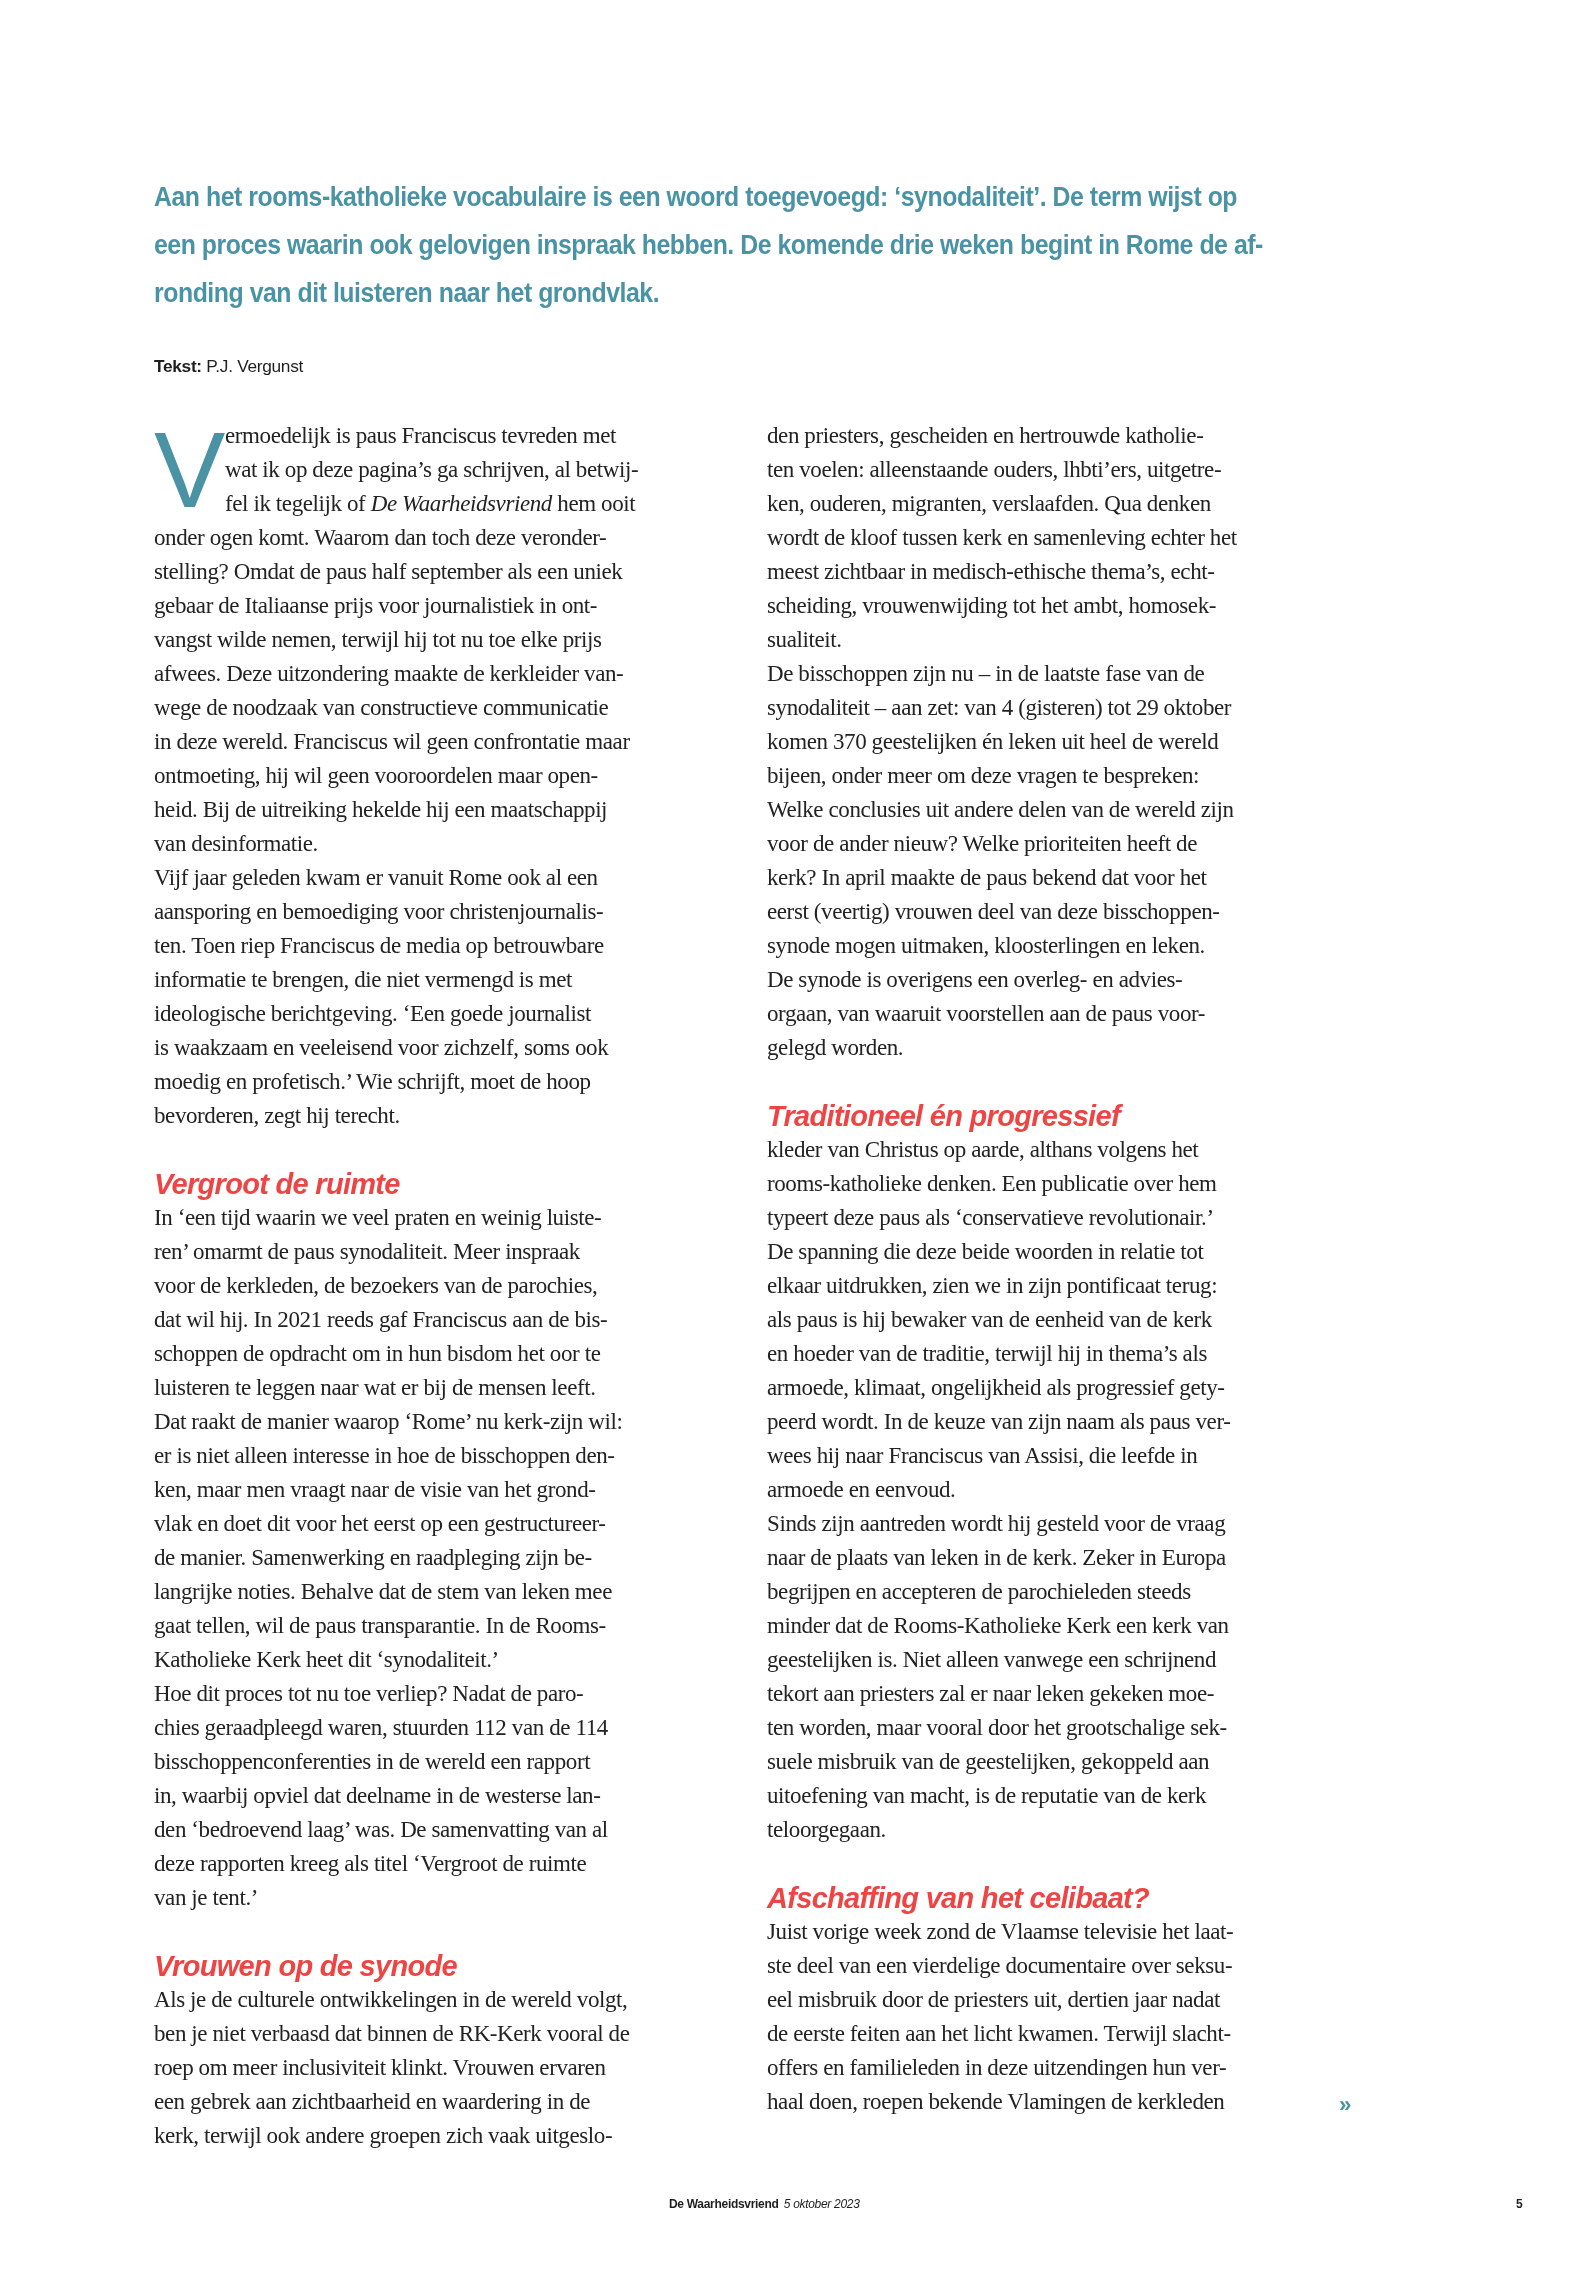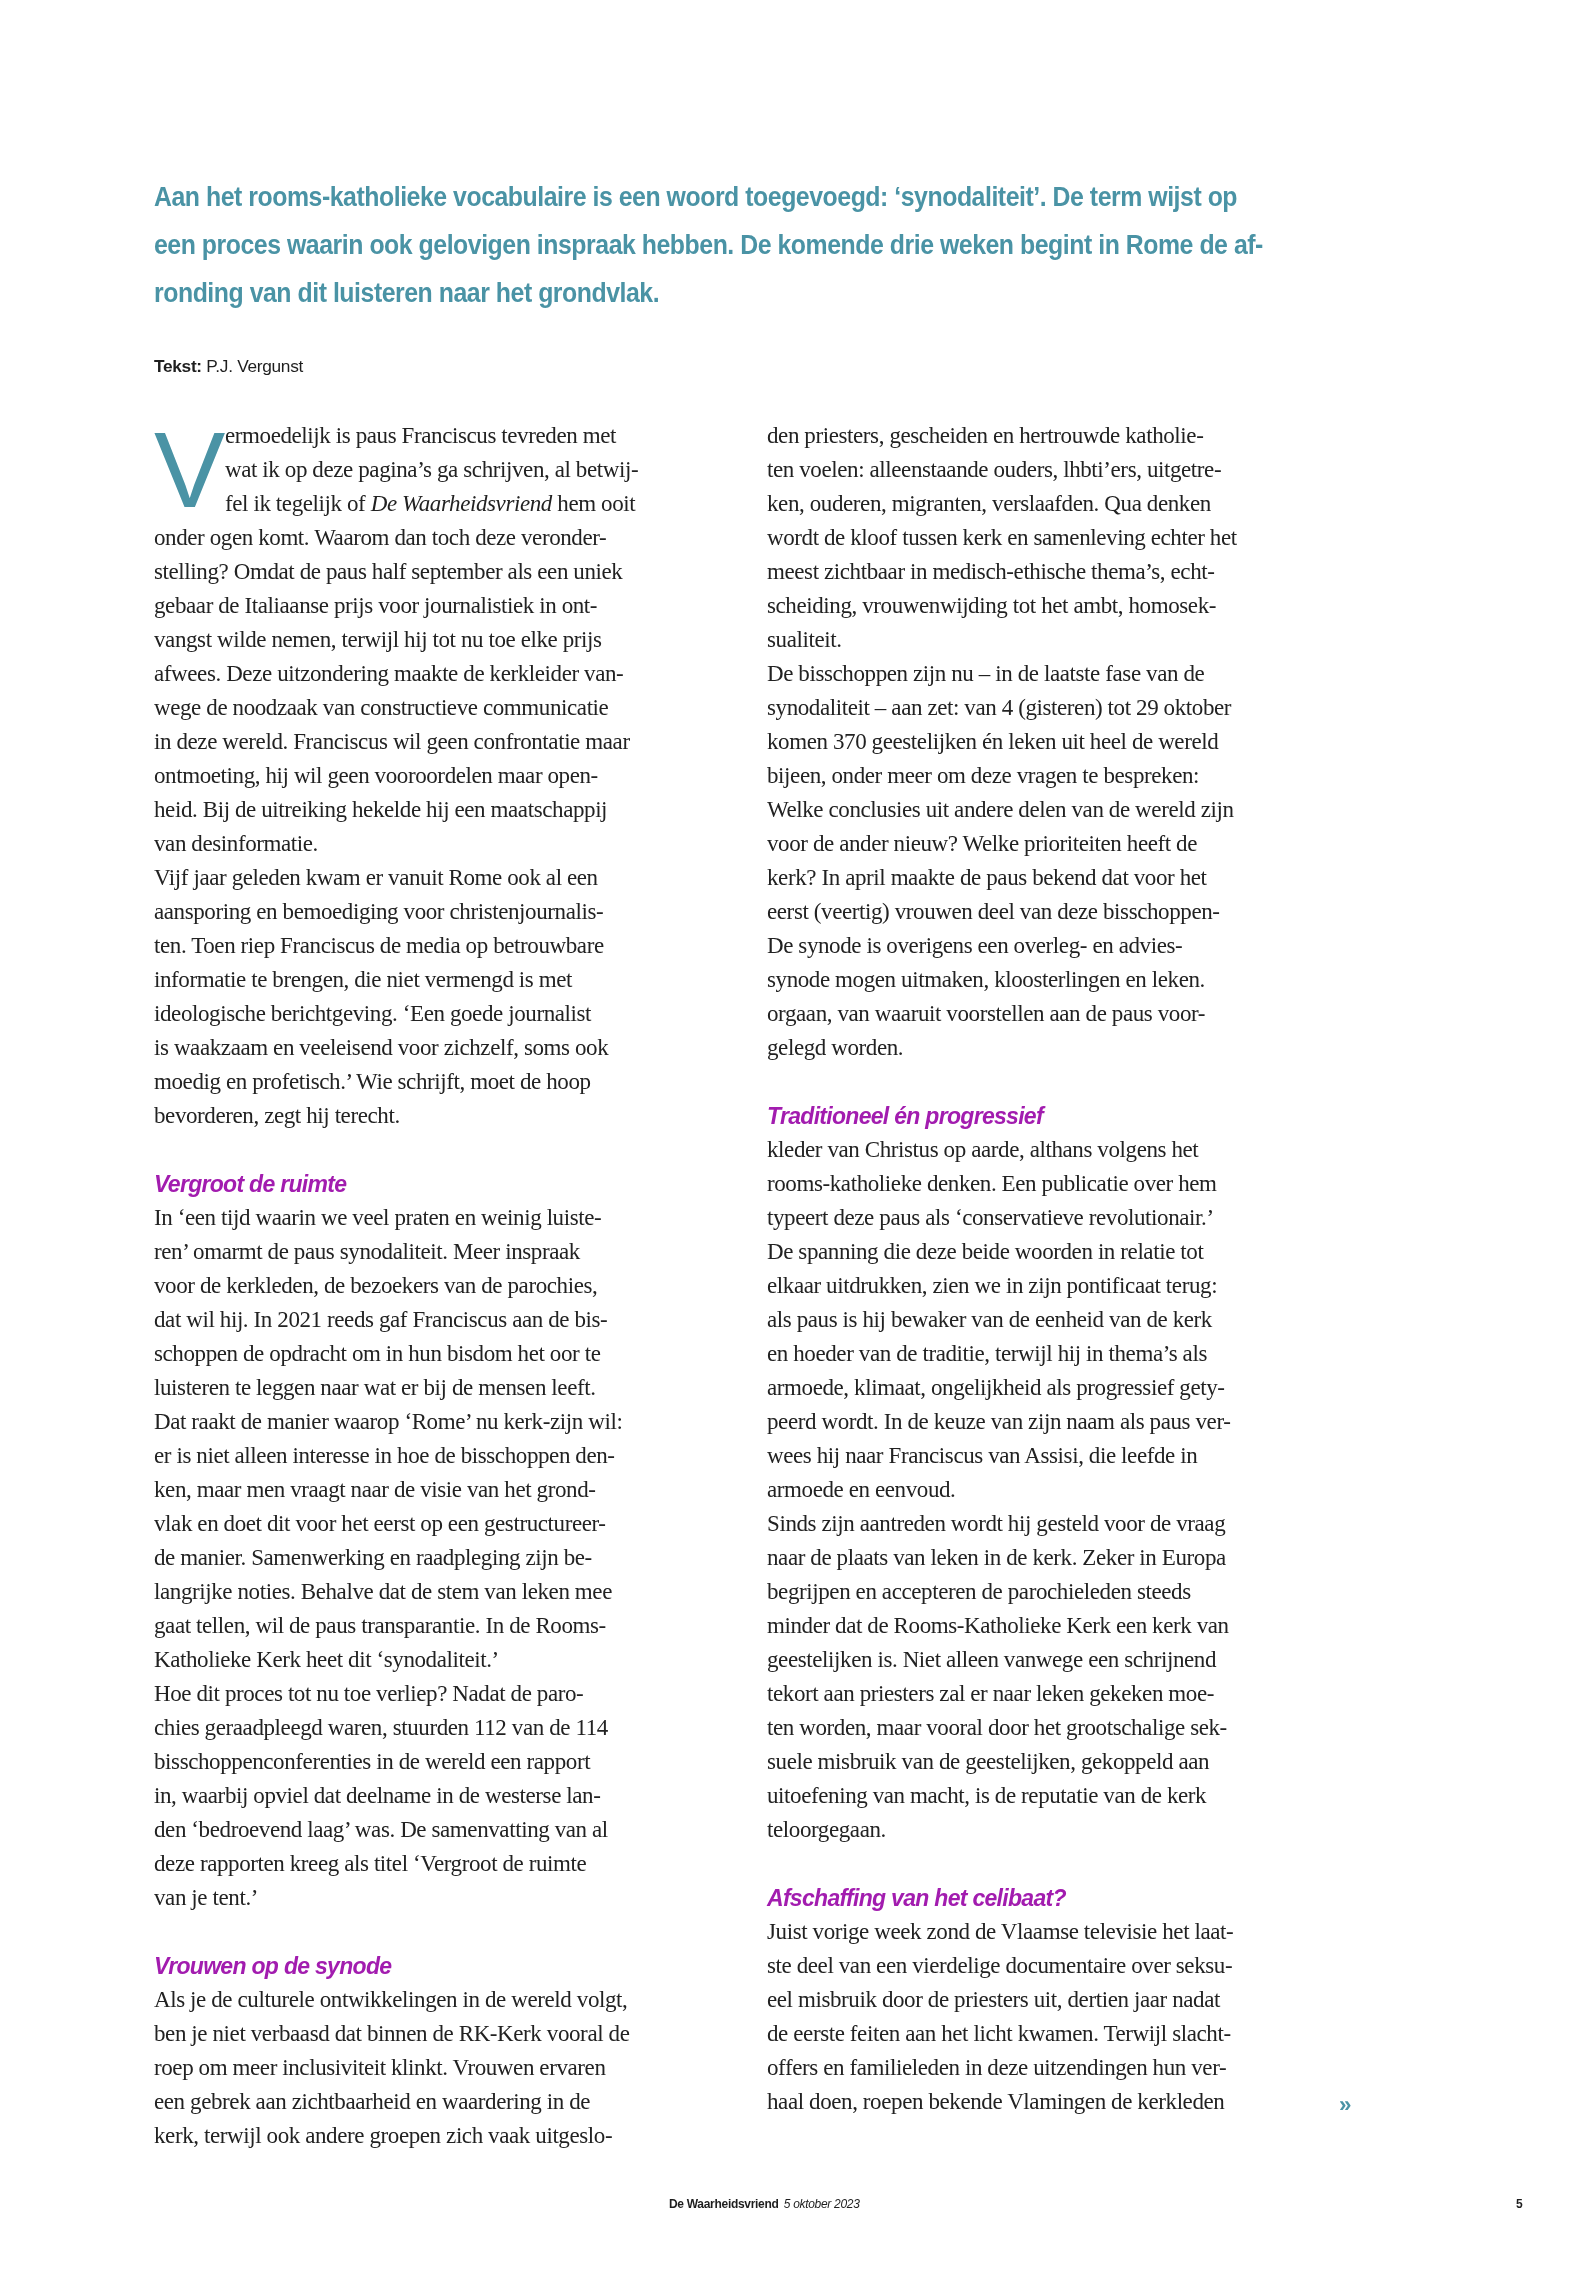--- a/index.html
+++ b/index.html
@@ -23,21 +23,21 @@
       font-family: "Liberation Serif", "DejaVu Serif", serif; font-size: 23px; line-height: 34px; color: #222;
       letter-spacing: -0.4px;
     }
     .col-left { left: 154px; top: 419px; }
     .col-right { left: 767px; top: 419px; }
     .line { display: block; white-space: nowrap; height: 34px; }
     .gap { display: block; height: 34px; }
     .subhead {
       display: block; height: 34px; white-space: nowrap;
       font-family: "Liberation Sans", "DejaVu Sans", sans-serif; font-style: italic; font-weight: bold;
-      color: #a21caf; font-size: 23px; letter-spacing: -0.7px;
+      color: #ef4444; font-size: 29px; letter-spacing: -0.7px;
     }
     .dropcap-wrap { position: relative; }
     .dropcap {
       position: absolute; left: 0; top: 3.5px; font-family: "Liberation Sans", "DejaVu Sans", sans-serif;
       font-weight: normal; font-size: 107px; line-height: 95px; color: #4a93a5; letter-spacing: 0;
     }
     .dc-line { padding-left: 71px; }
     .ital { font-style: italic; }
     .cont-mark {
       position: absolute; left: 1339px; top: 2092px; color: #4a93a5;
@@ -140,22 +140,22 @@
         <span class="line">scheiding, vrouwenwijding tot het ambt, homosek-</span>
         <span class="line">sualiteit.</span>
         <span class="line">De bisschoppen zijn nu – in de laatste fase van de</span>
         <span class="line">synodaliteit – aan zet: van 4 (gisteren) tot 29 oktober</span>
         <span class="line">komen 370 geestelijken én leken uit heel de wereld</span>
         <span class="line">bijeen, onder meer om deze vragen te bespreken:</span>
         <span class="line">Welke conclusies uit andere delen van de wereld zijn</span>
         <span class="line">voor de ander nieuw? Welke prioriteiten heeft de</span>
         <span class="line">kerk? In april maakte de paus bekend dat voor het</span>
         <span class="line">eerst (veertig) vrouwen deel van deze bisschoppen-</span>
+        <span class="line">synode mogen uitmaken, kloosterlingen en leken.</span>
         <span class="line">De synode is overigens een overleg- en advies-</span>
-        <span class="line">synode mogen uitmaken, kloosterlingen en leken.</span>
         <span class="line">orgaan, van waaruit voorstellen aan de paus voor-</span>
         <span class="line">gelegd worden.</span>
       </div>
     <span class="gap"></span>
     <span class="subhead">Traditioneel én progressief</span>
     <div>
         <span class="line">kleder van Christus op aarde, althans volgens het</span>
         <span class="line">rooms-katholieke denken. Een publicatie over hem</span>
         <span class="line">typeert deze paus als ‘conservatieve revolutionair.’</span>
         <span class="line">De spanning die deze beide woorden in relatie tot</span>

